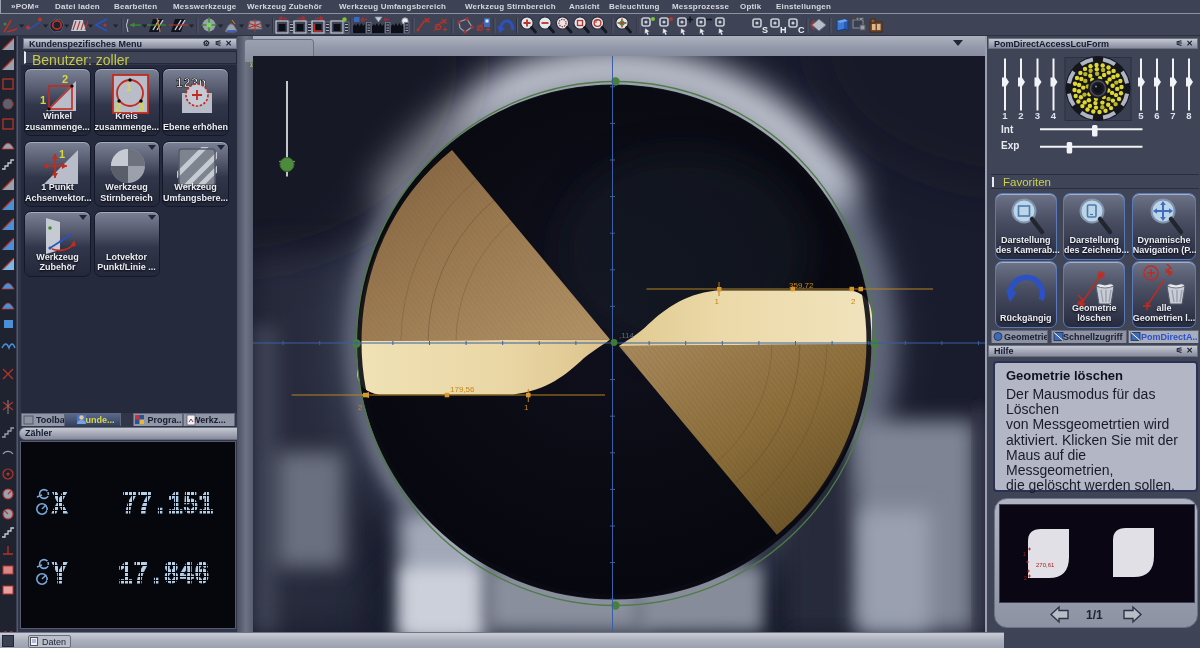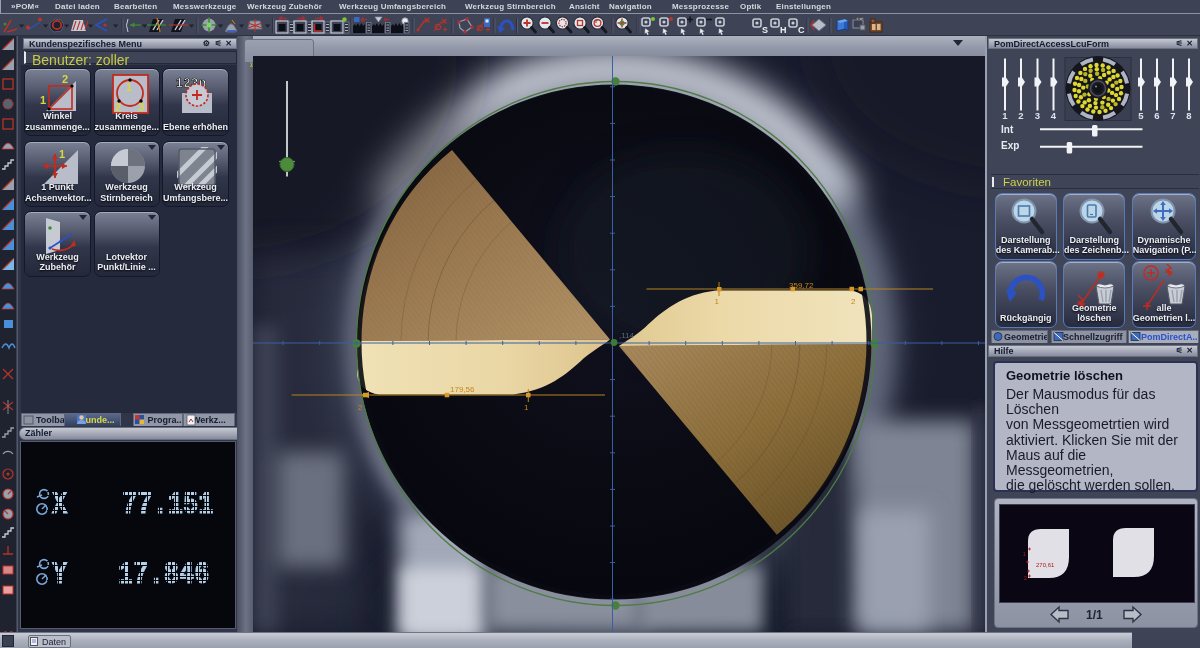--- a/index.html
+++ b/index.html
@@ -33,40 +33,40 @@
 #rpanel{left:985px;top:36px;width:215px;height:596px;background:#3f4457;border-left:2px solid #9ba0b0;}
 #favbar{left:4px;top:138px;width:208px;height:15px;background:#3f4457;border-top:1px solid #2a2e40;border-bottom:1px solid #2a2e40;}
 #favbar i{position:absolute;left:1px;top:2px;width:2px;height:10px;background:#e8eaf0;}
 #favbar b{position:absolute;left:12px;top:1px;color:#ccd04c;font-weight:normal;font-size:11.5px;}
 .fbtn{position:absolute;border-radius:7px;border:1px solid #5a7ab8;background:linear-gradient(180deg,#6d7388 0%,#4a4f63 40%,#262b3f 100%);box-shadow:inset 0 1px 0 rgba(205,215,230,.6);}
 .fbtn .lbl{position:absolute;left:0;right:0;bottom:3px;text-align:center;color:#eceef4;font-size:9px;font-weight:bold;line-height:10.5px;text-shadow:0 1px 2px #000;white-space:nowrap;}
 .rtab{position:absolute;top:0;height:13px;font-size:9px;font-weight:bold;color:#191d2e;background:#8e93a3;border:1px solid #62687a;border-bottom:none;padding:1px 2px 0 12px;white-space:nowrap;overflow:hidden;}
 #hilfebox{left:6px;top:325px;width:205px;height:131px;background:#b3b6c5;border:2px solid #2b3152;border-radius:4px;color:#191b26;}
 #hilfebox h4{margin:5px 0 4px 11px;font-size:13px;color:#0e1120;}
 #hilfebox p{margin:0 0 16px 11px;font-size:14px;line-height:15.2px;}
-#prevbox{left:7px;top:462px;width:204px;height:130px;background:linear-gradient(180deg,#b0b4c2,#8d92a2);border:1px solid #6d7284;border-radius:4px;}
+#prevbox{left:7px;top:462px;width:204px;height:130px;background:linear-gradient(180deg,#b0b4c2,#8d92a2);border:1px solid #6d7284;border-radius:13px;}
 #prevblack{position:absolute;left:4px;top:5px;width:196px;height:99px;background:#0a0614;border:1px solid #3a3f52;}
 #prevnav{position:absolute;left:0;right:0;top:106px;height:22px;color:#1c2136;font-weight:bold;font-size:12px;}
 
-#statusbar{left:0;top:632px;width:1132px;height:16px;background:linear-gradient(180deg,#c9ccd5 0%,#abb0bc 50%,#9aa0ae 100%);border-top:1px solid #70758a;}
+#statusbar{left:0;top:632px;width:1004px;height:16px;background:linear-gradient(180deg,#c9ccd5 0%,#abb0bc 50%,#9aa0ae 100%);border-top:1px solid #70758a;}
 #datentab{position:absolute;left:28px;top:2px;width:43px;height:13px;background:#b9bdc8;border:1px solid #6a7080;border-radius:2px;font-size:9px;color:#1c2133;padding:1px 0 0 13px;}
 </style></head>
 <body>
 <div id="app">
 
 <div id="menubar" class="abs">
 <span style="left:10px">»POM«</span>
 <span style="left:54px">Datei laden</span>
 <span style="left:113px">Bearbeiten</span>
 <span style="left:172px">Messwerkzeuge</span>
 <span style="left:246px">Werkzeug Zubehör</span>
 <span style="left:338px">Werkzeug Umfangsbereich</span>
 <span style="left:464px">Werkzeug Stirnbereich</span>
 <span style="left:568px">Ansicht</span>
-<span style="left:608px">Navigation</span>
+<span style="left:608px">Beleuchtung</span>
 <span style="left:671px">Messprozesse</span>
 <span style="left:739px">Optik</span>
 <span style="left:775px">Einstellungen</span>
 </div>
 
 <div id="toolbar" class="abs">
 <svg width="1200" height="21" viewBox="0 0 1200 21">
         <g id="tb">
           <path d="M4,17 L11,5 M7,17 L17,14" stroke="#b83328" stroke-width="1.5" fill="none"></path>
           <circle cx="5" cy="9" r="1.5" fill="#3f8a32"></circle>

